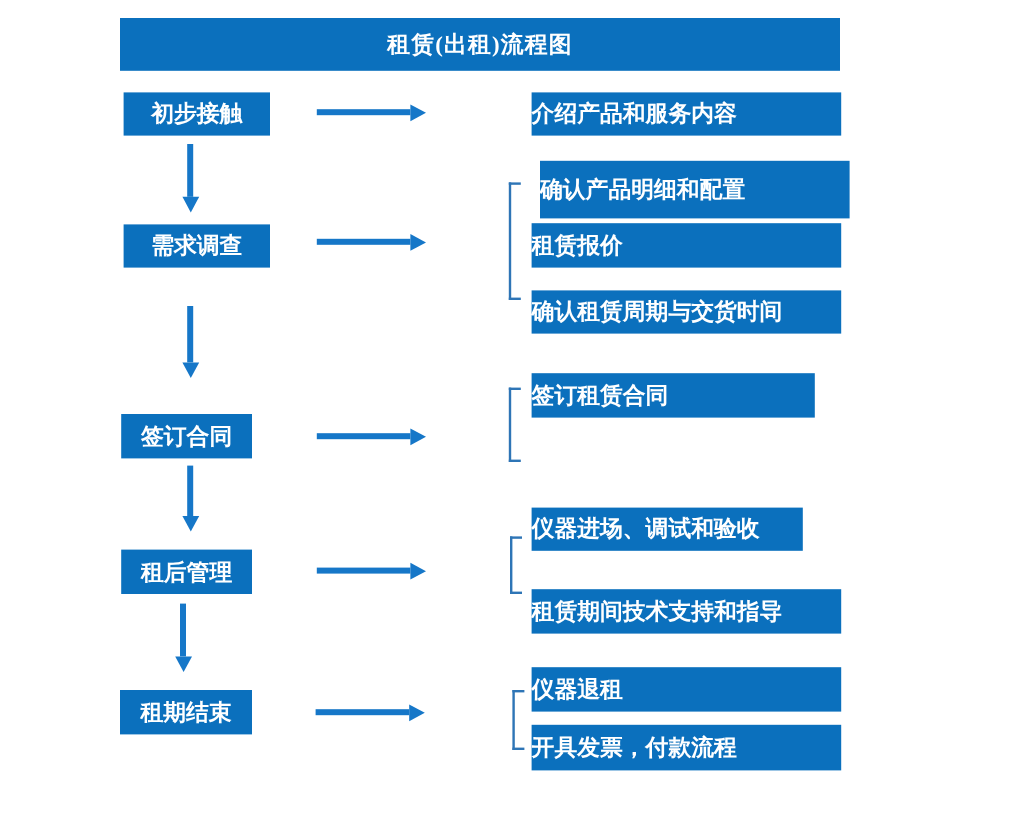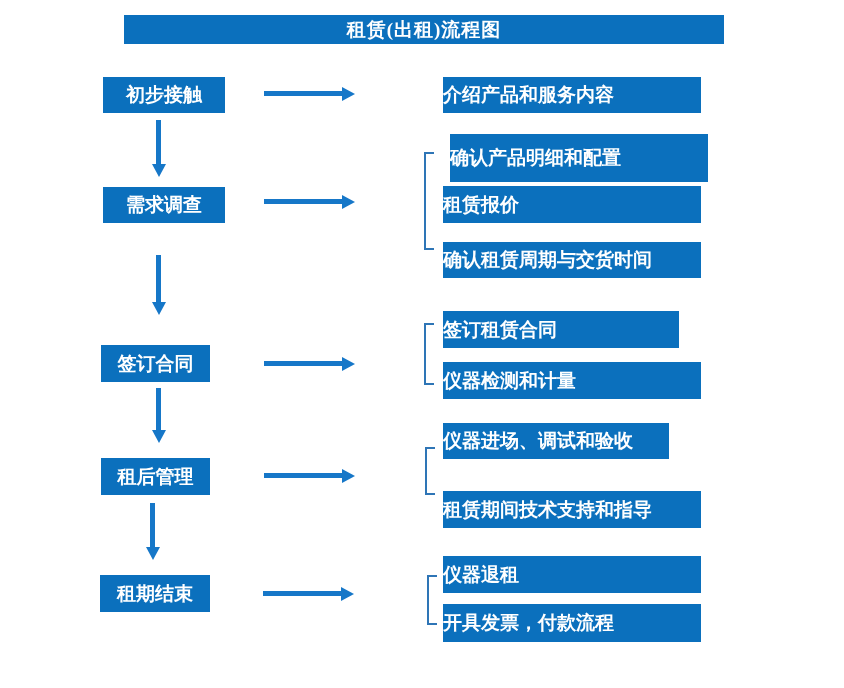--- a/index.html
+++ b/index.html
@@ -13,27 +13,26 @@
   .canvas {
     position: relative;
     width: 844px;
     height: 688px;
     background: var(--text-white, #fff);
     font-family: "Liberation Serif", "DejaVu Serif", serif;
     overflow: hidden;
   }
   .title-bar {
     position: absolute;
-    left: 100px; top: 15px; width: 600px; height: 29px;
+    left: 100px; top: 15px; width: 600px; height: 44px;
     background: var(--box-blue, #0b70bd);
     color: var(--text-white, #fff);
     font-weight: bold; font-size: 19px;
     display: flex; align-items: center; justify-content: center;
     letter-spacing: 1px;
-    margin-left: 24px;
   }
   .box {
     position: absolute;
     background: var(--box-blue, #0b70bd);
     color: var(--text-white, #fff);
     font-weight: bold; font-size: 19px;
     display: flex; align-items: center;
     white-space: nowrap;
   }
   .left-box { justify-content: center; }
@@ -105,21 +104,20 @@
   <div class="bracket" style="left:425px; top:447px; height:48px;"></div>
   <div class="bracket" style="left:427px; top:575px; height:50px;"></div>
 
   <div class="box right-box" style="left:443px; top:77px;  width:258px; height:36px;">介绍产品和服务内容</div>
 
   <div class="box right-box" style="left:450px; top:134px; width:258px; height:48px;">确认产品明细和配置</div>
   <div class="box right-box" style="left:443px; top:242px; width:258px; height:36px;">确认租赁周期与交货时间</div>
   <div class="box right-box" style="left:443px; top:186px; width:258px; height:37px;">租赁报价</div>
 
   <div class="box right-box" style="left:443px; top:311px; width:236px; height:37px;">签订租赁合同</div>
-  <div class="box right-box" style="left:443px; top:362px; width:258px; height:37px;">仪器检测和计量</div>
 
   <div class="box right-box" style="left:443px; top:423px; width:226px; height:36px;text-align:center;">仪器进场、调试和验收</div>
   <div class="box right-box" style="left:443px; top:491px; width:258px; height:37px;">租赁期间技术支持和指导</div>
 
   <div class="box right-box" style="left:443px; top:556px; width:258px; height:37px;">仪器退租</div>
   <div class="box right-box" style="left:443px; top:604px; width:258px; height:38px;font-family:Liberation Mono, monospace;">开具发票，付款流程</div>
 
 </div>
 
 </body></html>

